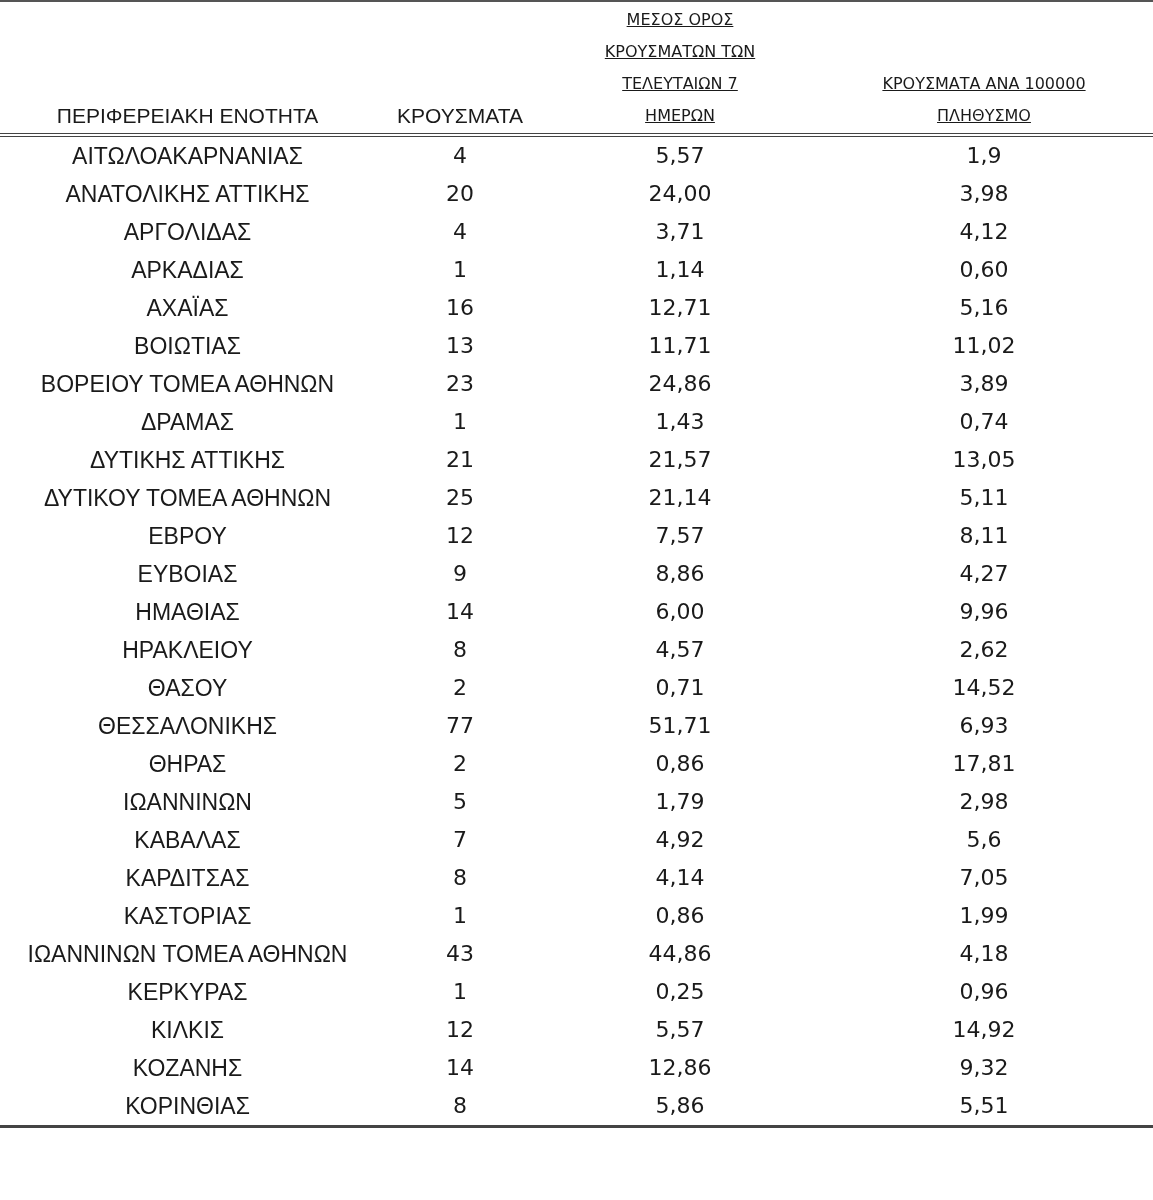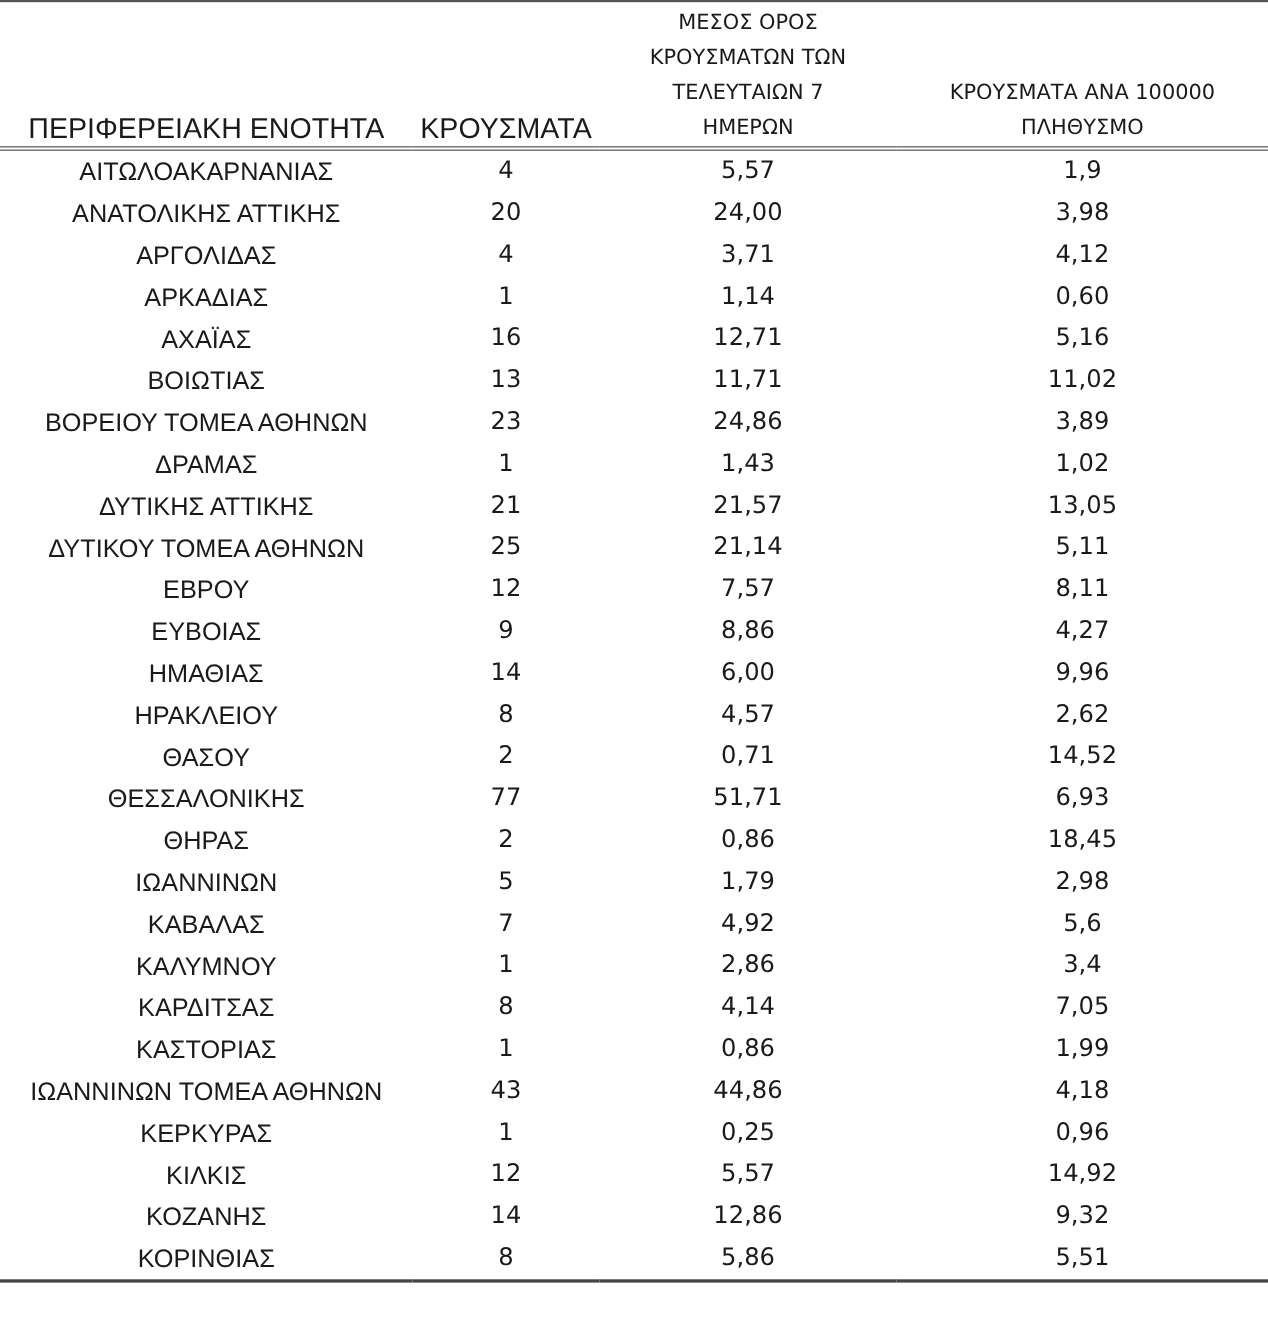--- a/index.html
+++ b/index.html
@@ -4,24 +4,24 @@
 <style>
   html, body { margin: 0; padding: 0; background: #ffffff; }
   body { width: 1153px; height: 1200px; overflow: hidden; position: relative;
          font-family: "Liberation Sans", "DejaVu Sans", sans-serif; color: #1a1a1a; }
   .rule-top { position: absolute; left: 0; top: 0; width: 1153px; height: 2px; background: #555; }
   table { position: absolute; left: 0; top: 2px; width: 1153px; border-collapse: collapse; table-layout: fixed; }
   col.c1 { width: 375px; }
   col.c2 { width: 170px; }
   col.c3 { width: 270px; }
   col.c4 { width: 338px; }
-  thead th { font-weight: normal; font-size: 26px; line-height: 32px; vertical-align: bottom;
+  thead th { font-weight: normal; font-size: 21px; line-height: 32px; vertical-align: bottom;
              text-align: center; padding: 0 0 1px 0; height: 130px; }
   thead tr { border-bottom: 4px double #444; }
-  thead th.c3h, thead th.c4h { font-family: "DejaVu Sans", sans-serif; font-size: 19px; }
+  thead th.c3h, thead th.c4h { font-family: "DejaVu Sans", sans-serif; font-size: 16px; text-decoration: underline; }
   thead th .line { display: block; }
   tbody td { text-align: center; font-size: 23px; height: 38px; line-height: 38px; padding: 0; white-space: nowrap; }
   tbody td.num { font-family: "DejaVu Sans", sans-serif; font-size: 22px; }
   tbody tr:last-child { border-bottom: 3px solid #444; }
 </style>
 </head>
 <body>
 
 <div class="rule-top"></div>
 
@@ -88,21 +88,21 @@
       <tr>
         <td>ΒΟΡΕΙΟΥ ΤΟΜΕΑ ΑΘΗΝΩΝ</td>
         <td class="num">23</td>
         <td class="num">24,86</td>
         <td class="num">3,89</td>
       </tr>
       <tr>
         <td>ΔΡΑΜΑΣ</td>
         <td class="num">1</td>
         <td class="num">1,43</td>
-        <td class="num">1,02</td>
+        <td class="num">0,74</td>
       </tr>
       <tr>
         <td>ΔΥΤΙΚΗΣ ΑΤΤΙΚΗΣ</td>
         <td class="num">21</td>
         <td class="num">21,57</td>
         <td class="num">13,05</td>
       </tr>
       <tr>
         <td>ΔΥΤΙΚΟΥ ΤΟΜΕΑ ΑΘΗΝΩΝ</td>
         <td class="num">25</td>
@@ -142,41 +142,35 @@
       <tr>
         <td>ΘΕΣΣΑΛΟΝΙΚΗΣ</td>
         <td class="num">77</td>
         <td class="num">51,71</td>
         <td class="num">6,93</td>
       </tr>
       <tr>
         <td>ΘΗΡΑΣ</td>
         <td class="num">2</td>
         <td class="num">0,86</td>
-        <td class="num">18,45</td>
+        <td class="num">17,81</td>
       </tr>
       <tr>
         <td>ΙΩΑΝΝΙΝΩΝ</td>
         <td class="num">5</td>
         <td class="num">1,79</td>
         <td class="num">2,98</td>
       </tr>
       <tr>
         <td>ΚΑΒΑΛΑΣ</td>
         <td class="num">7</td>
         <td class="num">4,92</td>
         <td class="num">5,6</td>
       </tr>
       <tr>
-        <td>ΚΑΛΥΜΝΟΥ</td>
-        <td class="num">1</td>
-        <td class="num">2,86</td>
-        <td class="num">3,4</td>
-      </tr>
-      <tr>
         <td>ΚΑΡΔΙΤΣΑΣ</td>
         <td class="num">8</td>
         <td class="num">4,14</td>
         <td class="num">7,05</td>
       </tr>
       <tr>
         <td>ΚΑΣΤΟΡΙΑΣ</td>
         <td class="num">1</td>
         <td class="num">0,86</td>
         <td class="num">1,99</td>

